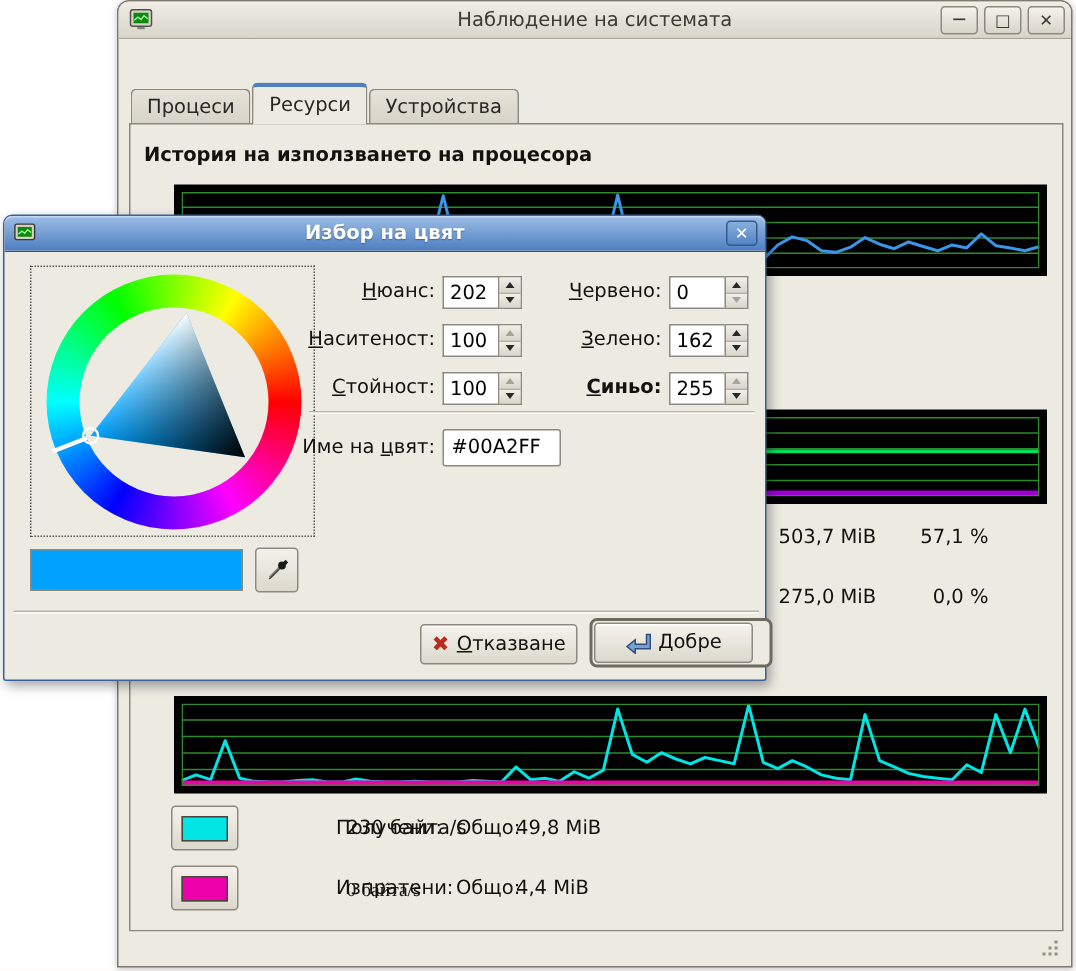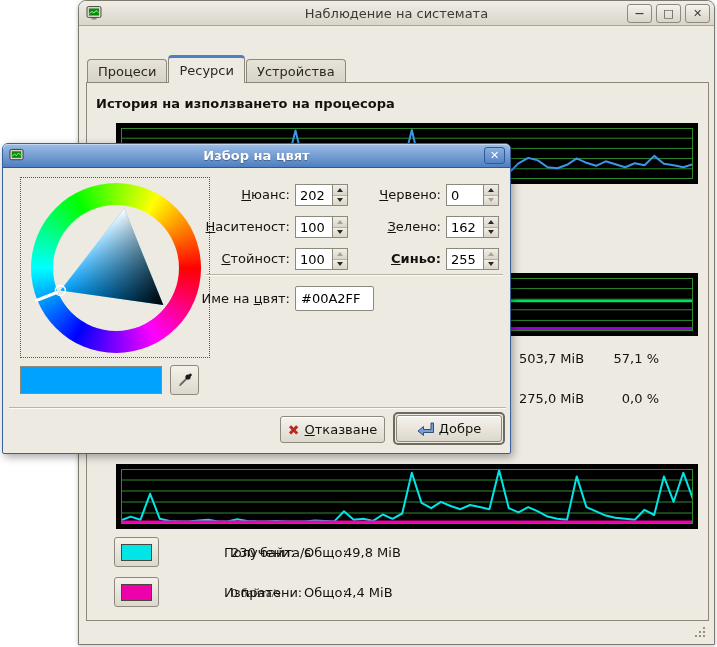--- a/index.html
+++ b/index.html
@@ -96,21 +96,21 @@
 
   .hsep { position:absolute; height:2px; border-top:1px solid #b9b4a9; border-bottom:1px solid #fbfaf7; }
   #name-field { position:absolute; left:292px; top:142px; width:79px; height:25px;
     border:1px solid #8e897e; border-radius:2px; padding:0 5px;
     font:13px "DejaVu Sans","Liberation Sans",sans-serif; background:#fff; }
 
   .dlg-btn { position:absolute; height:27px; background:linear-gradient(#f6f3ed,#dcd8cd);
     border:1px solid #8e897e; border-radius:3px; display:flex; align-items:center; justify-content:center;
     gap:5px; font:13px "DejaVu Sans","Liberation Sans",sans-serif; color:#14120e;
     box-shadow:inset 0 1px 0 #fff; }
-  #ok-ring { position:absolute; left:390px; top:268px; width:112px; height:33px;
+  #ok-ring { position:absolute; left:390px; top:268px; width:122px; height:33px;
     border:2px solid #6e6a60; border-radius:5px; background:#EDEAE2; }
   #ok-btn { position:absolute; left:1px; top:1px; width:106px; height:27px; }
   #cancel-icon { color:#b92a1f; font-size:14px; font-weight:bold; line-height:1; }
 </style>
 </head>
 <body>
 
 <div id="main-win">
 
   <div id="main-titlebar">

